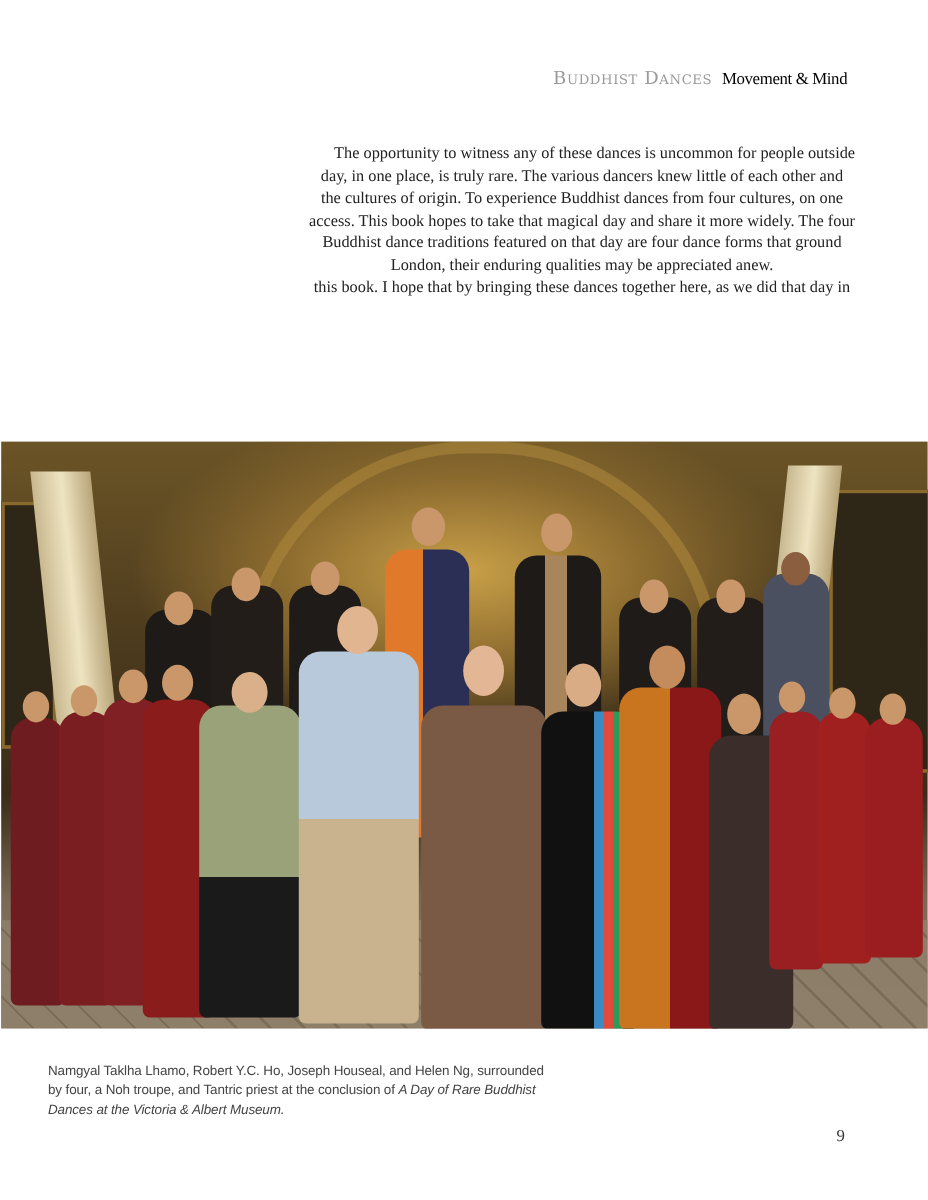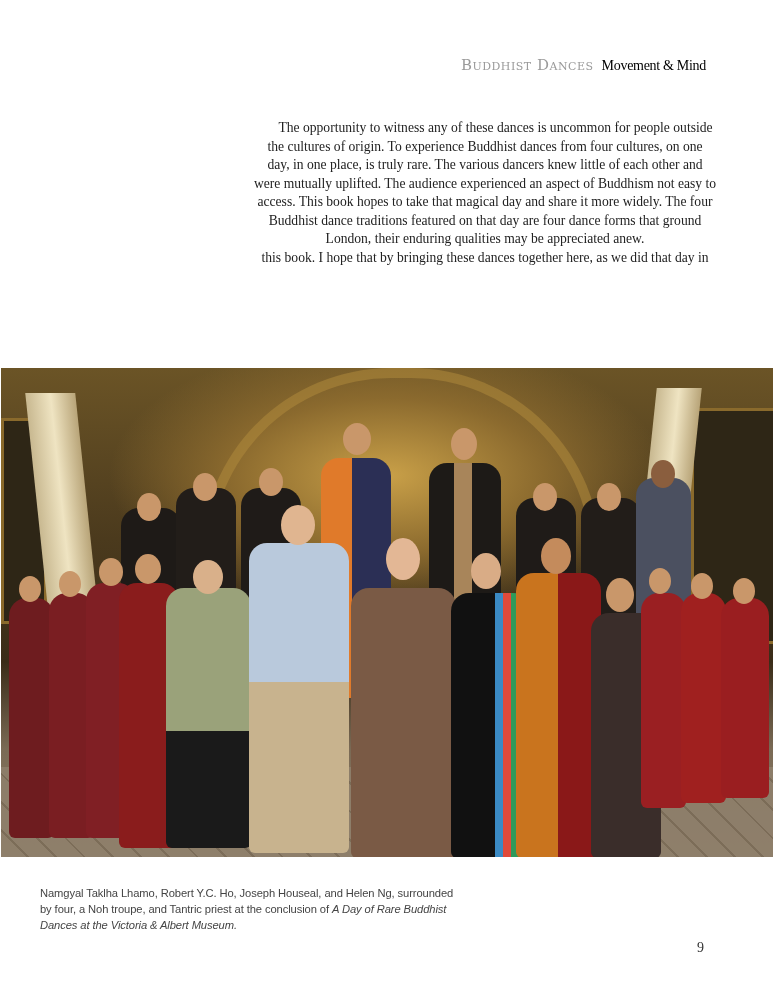--- a/index.html
+++ b/index.html
@@ -68,23 +68,22 @@
 </head>
 <body>
 
 <div class="running-head">
   <span class="series">Buddhist Dances</span>
   <span class="subtitle">Movement &amp; Mind</span>
 </div>
 
 <p class="body-text">
   <span class="line indent">The opportunity to witness any of these dances is uncommon for people outside</span>
+  <span class="line">day, in one place, is truly rare.   The various dancers knew little of each other and</span>
   <span class="line">the cultures of origin. To experience Buddhist dances from four cultures, on one</span>
-  <span class="line">day, in one place, is truly rare.   The various dancers knew little of each other and</span>
-  <span class="line">were mutually uplifted. The audience experienced an aspect of Buddhism not easy to</span>
   <span class="line">access. This book hopes to take that magical day and share it more widely. The four</span>
   <span class="line">Buddhist dance traditions featured on that day are four dance forms that ground</span>
   <span class="line">London, their enduring qualities may be appreciated anew.</span>
   <span class="line">this book. I hope that by bringing these dances together here, as we did that day in</span>
 </p>
 
 <div class="photo" role="img" aria-label="Group photograph of nuns, a Noh troupe, a Tantric priest and guests in an ornate museum hall">
   <div class="painting l"></div>
   <div class="painting r"></div>
   <div class="arch"></div>

